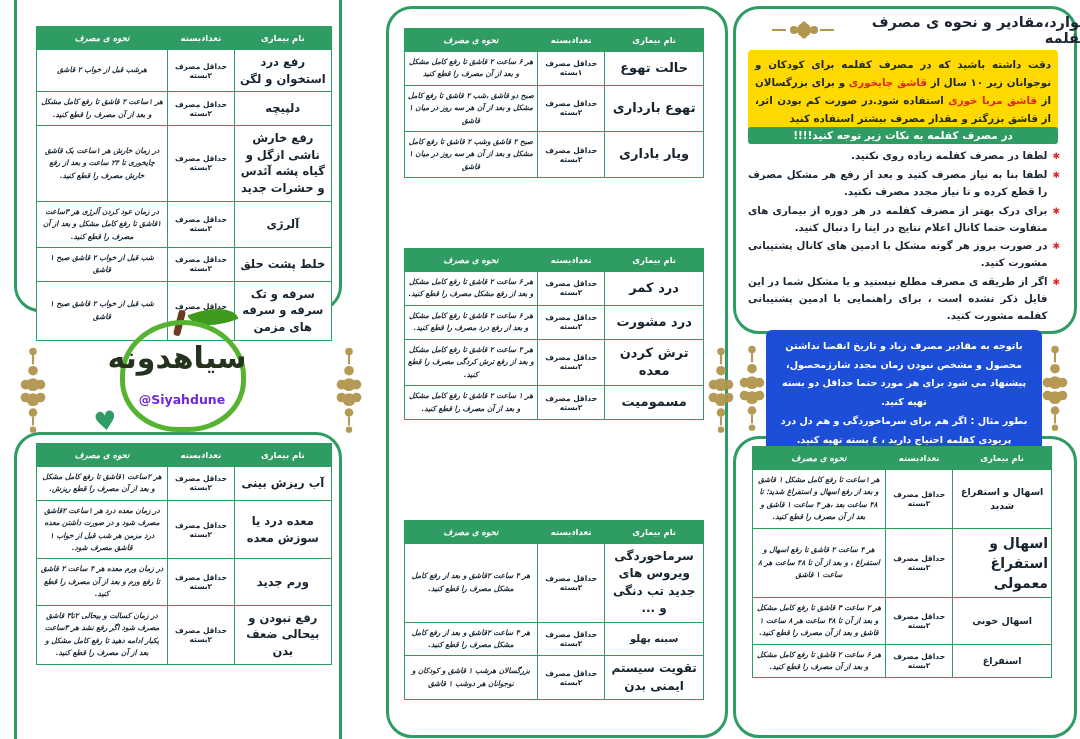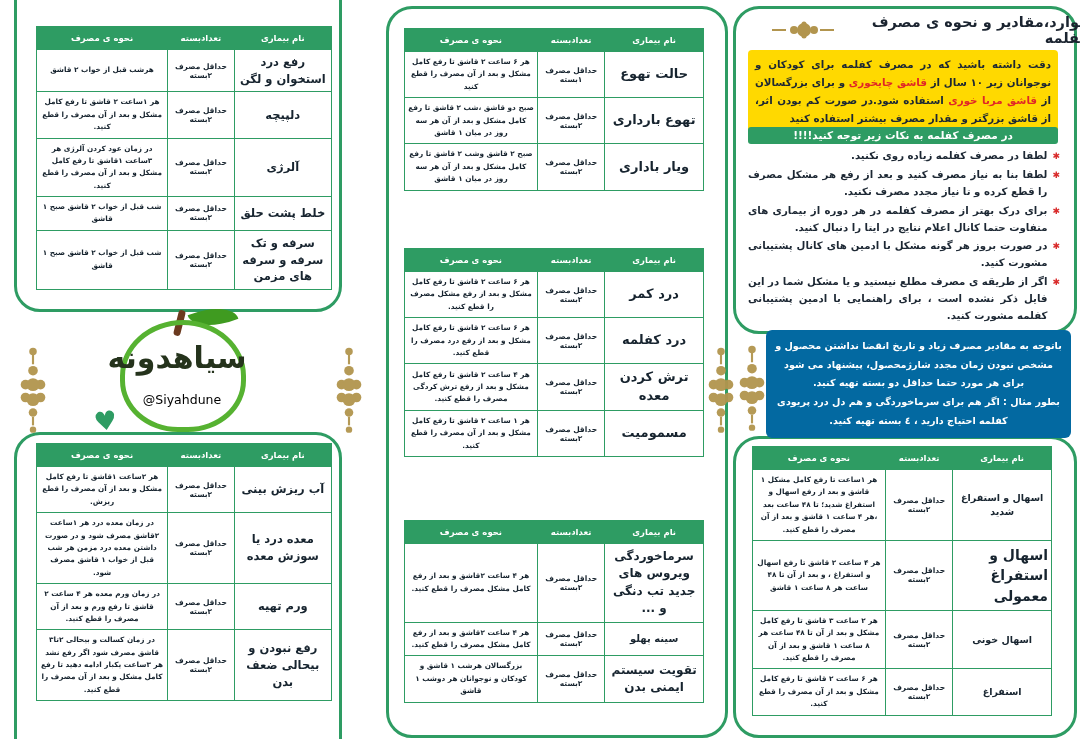--- a/index.html
+++ b/index.html
@@ -32,21 +32,21 @@
     text-align:center;
   }
   table.dtable td{
     border:1.2px solid #2e9c63;
     text-align:center;vertical-align:middle;
     padding:4px 3px;
   }
   td.c-d{font-size:11.5px;font-weight:bold;line-height:1.45;color:#17242f;}
   td.c-p{font-size:7.5px;font-weight:bold;color:#17242f;}
   td.c-u{font-size:7.3px;font-weight:bold;line-height:1.7;color:#17242f;}
-  .c-d{width:33%;} .c-p{width:22%;margin-left:14px;} .c-u{width:45%;}
+  .c-d{width:33%;} .c-p{width:22%;margin-left:14px;} .c-u{width:45%;font-style:italic;}
 
   
   .title-row{
     position:absolute;left:772px;top:13px;width:316px;height:34px;
     display:flex;align-items:center;justify-content:space-between;
   }
   .page-title{font-size:14.5px;font-weight:bold;color:#1b2430;}
   .yellow-note{
     position:absolute;left:748px;top:50px;width:310px;
     background:#ffd900;border-radius:4px;
@@ -63,22 +63,22 @@
     box-sizing:border-box;
   }
   .bullets{
     position:absolute;left:748px;top:148px;width:312px;
     font-size:10.2px;font-weight:bold;line-height:1.65;
   }
   .bullet{display:flex;gap:5px;margin-bottom:2px;align-items:flex-start;}
   .bullet .mark{color:#d92b2b;font-size:9px;line-height:1.9;flex:0 0 auto;}
   .bullet .txt{text-align:justify;}
   .advice-box{
-    position:absolute;left:766px;top:330px;width:305px;
-    background:#0369a1;color:#fff;border-radius:6px;
+    position:absolute;left:766px;top:330px;width:276px;
+    background:#1d4ed8;color:#fff;border-radius:6px;
     padding:7px 9px;box-sizing:border-box;
     font-size:9.6px;font-weight:bold;line-height:1.95;text-align:center;
   }
   .advice-box p{margin:0;}
 
   
   .logo{position:absolute;left:72px;top:314px;width:220px;height:134px;}
   .apple{
     position:absolute;left:48px;top:6px;width:116px;height:102px;
     border:5px solid #56b231;border-radius:50% 50% 46% 46%;
@@ -93,21 +93,21 @@
     position:absolute;left:104px;top:-4px;width:7px;height:26px;
     background:#6b3a1f;border-radius:3px;transform:rotate(14deg);
   }
   .callig{
     position:absolute;left:10px;top:26px;width:190px;
     font-size:30px;font-weight:bold;color:#25331c;
     text-align:center;letter-spacing:-1px;
   }
   .handle{
     position:absolute;left:30px;top:78px;width:160px;
-    font-size:12.5px;font-weight:normal;color:#000000;text-align:center;
+    font-size:12.5px;font-weight:bold;color:#6d28d9;text-align:center;
     direction:ltr;
   }
   .heart{
     position:absolute;left:22px;top:92px;font-size:26px;color:#2e9c63;
     transform:rotate(-8deg);
   }
   
   .orn{position:absolute;width:30px;height:108px;opacity:.95;}
   .orn-h{width:64px;height:22px;flex:0 0 auto;}
 </style>
@@ -160,20 +160,25 @@
         <td class="c-p">حداقل مصرف ۲بسته</td>
         <td class="c-u">هرشب قبل از خواب ۲ قاشق</td>
       </tr>
 
       <tr>
         <td class="c-d">دلپیچه</td>
         <td class="c-p">حداقل مصرف ۲بسته</td>
         <td class="c-u">هر ۱ساعت ۲ قاشق تا رفع کامل مشکل و بعد از آن مصرف را قطع کنید.</td>
       </tr>
 
+      <tr>
+        <td class="c-d">رفع خارش ناشی ازگل و گیاه پشه آئدس و حشرات جدید</td>
+        <td class="c-p">حداقل مصرف ۲بسته</td>
+        <td class="c-u">در زمان خارش هر ۱ساعت یک قاشق چایخوری تا ۲۴ ساعت و بعد از رفع خارش مصرف را قطع کنید.</td>
+      </tr>
 
       <tr>
         <td class="c-d">آلرژی</td>
         <td class="c-p">حداقل مصرف ۲بسته</td>
         <td class="c-u">در زمان عود کردن آلرژی هر ۳ساعت ۱قاشق تا رفع کامل مشکل و بعد از آن مصرف را قطع کنید.</td>
       </tr>
 
       <tr>
         <td class="c-d">خلط پشت حلق</td>
         <td class="c-p">حداقل مصرف ۲بسته</td>
@@ -213,21 +218,21 @@
         <td class="c-u">هر ۲ساعت ۱قاشق تا رفع کامل مشکل و بعد از آن مصرف را قطع ریزش.</td>
       </tr>
 
       <tr>
         <td class="c-d">معده درد یا سوزش معده</td>
         <td class="c-p">حداقل مصرف ۲بسته</td>
         <td class="c-u">در زمان معده درد هر ۱ساعت ۲قاشق مصرف شود و در صورت داشتن معده درد مزمن هر شب قبل از خواب ۱ قاشق مصرف شود.</td>
       </tr>
 
       <tr>
-        <td class="c-d">ورم تهیه</td>
+        <td class="c-d">ورم جدید</td>
         <td class="c-p">حداقل مصرف ۲بسته</td>
         <td class="c-u">در زمان ورم معده هر ۴ ساعت ۲ قاشق تا رفع ورم و بعد از آن مصرف را قطع کنید.</td>
       </tr>
 
       <tr>
         <td class="c-d">رفع نبودن و بیحالی ضعف بدن</td>
         <td class="c-p">حداقل مصرف ۲بسته</td>
         <td class="c-u">در زمان کسالت و بیحالی ۲تا۳ قاشق مصرف شود اگر رفع نشد هر ۳ساعت یکبار ادامه دهید تا رفع کامل مشکل و بعد از آن مصرف را قطع کنید.</td>
       </tr>
     </tbody>
@@ -275,21 +280,21 @@
   </thead>
   <tbody>
 
       <tr>
         <td class="c-d" style="font-size:13px;">درد کمر</td>
         <td class="c-p">حداقل مصرف ۲بسته</td>
         <td class="c-u">هر ۶ ساعت ۲ قاشق تا رفع کامل مشکل و بعد از رفع مشکل مصرف را قطع کنید.</td>
       </tr>
 
       <tr>
-        <td class="c-d" style="font-size:13px;">درد کفلمه</td>
+        <td class="c-d" style="font-size:13px;">درد مشورت</td>
         <td class="c-p">حداقل مصرف ۲بسته</td>
         <td class="c-u">هر ۶ ساعت ۲ قاشق تا رفع کامل مشکل و بعد از رفع درد مصرف را قطع کنید.</td>
       </tr>
 
       <tr>
         <td class="c-d" style="font-size:13px;">ترش کردن معده</td>
         <td class="c-p">حداقل مصرف ۲بسته</td>
         <td class="c-u">هر ۴ ساعت ۲ قاشق تا رفع کامل مشکل و بعد از رفع ترش کردگی مصرف را قطع کنید.</td>
       </tr>
 

